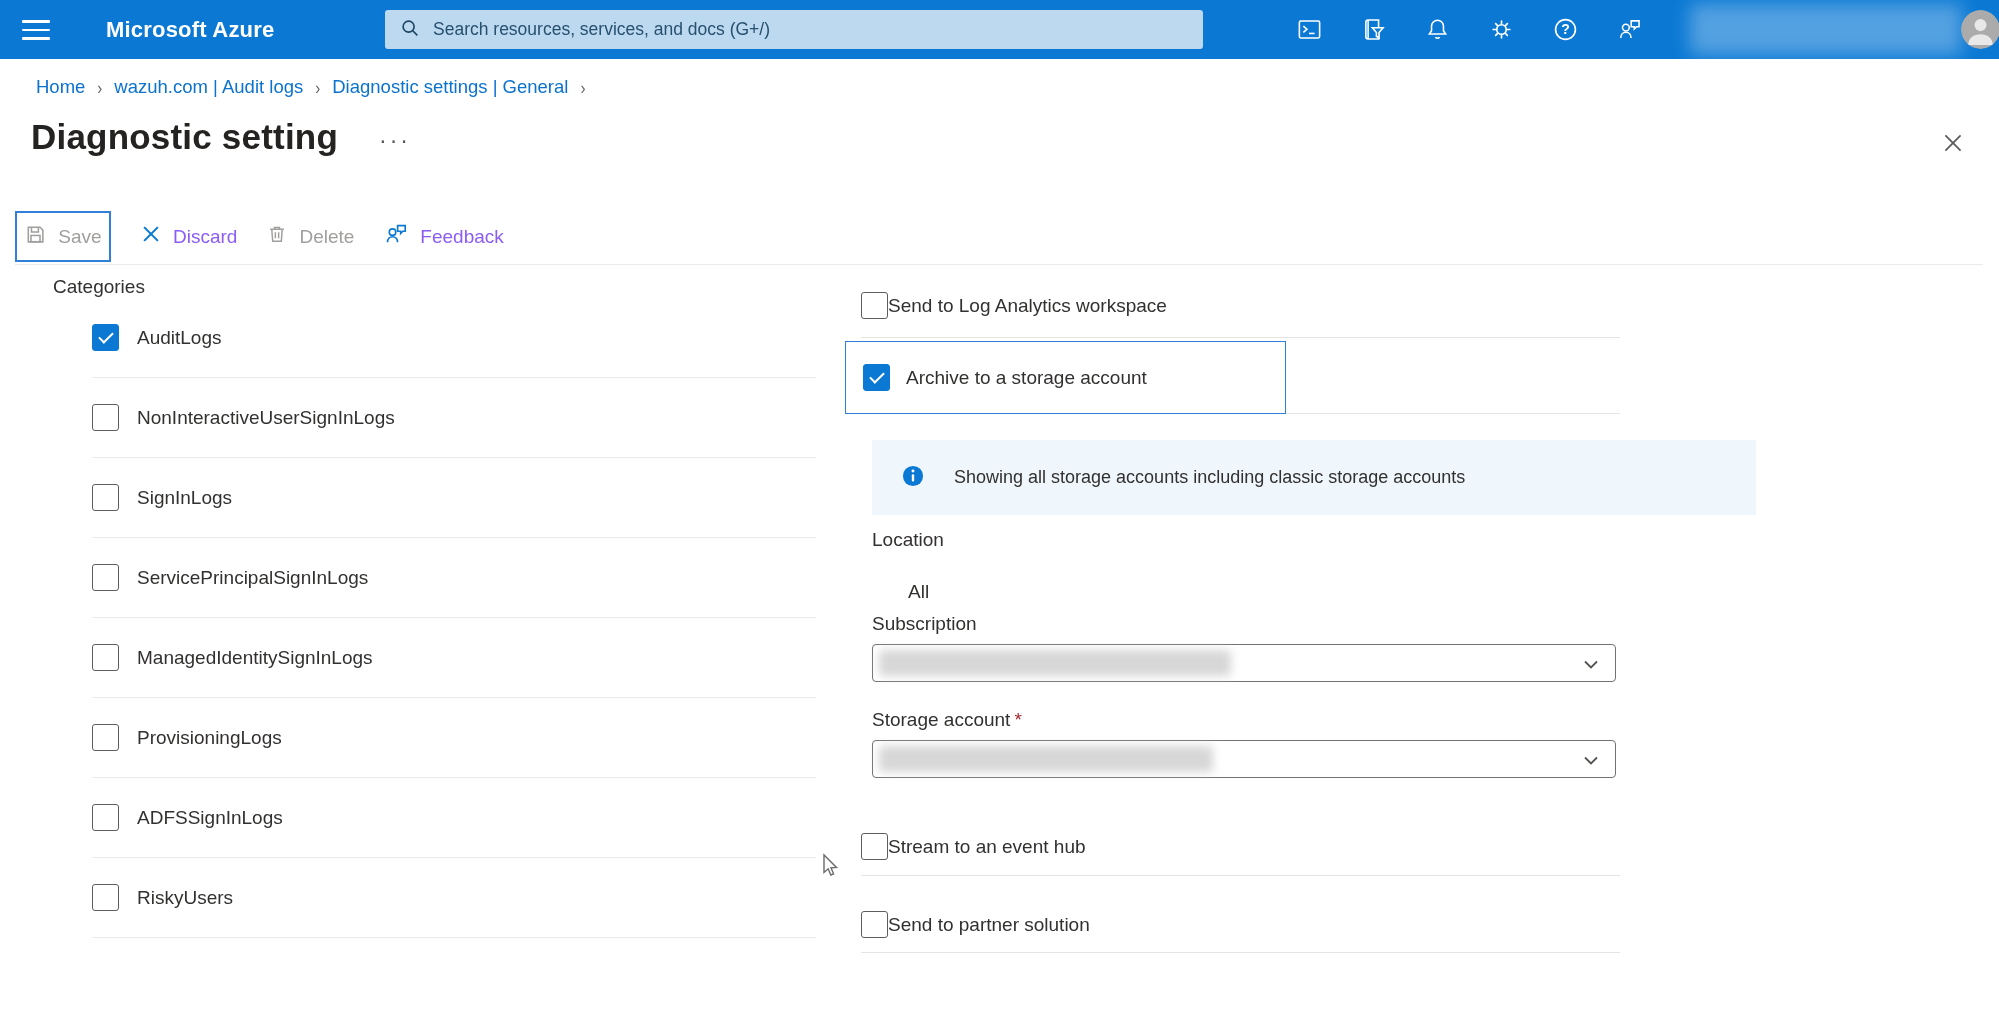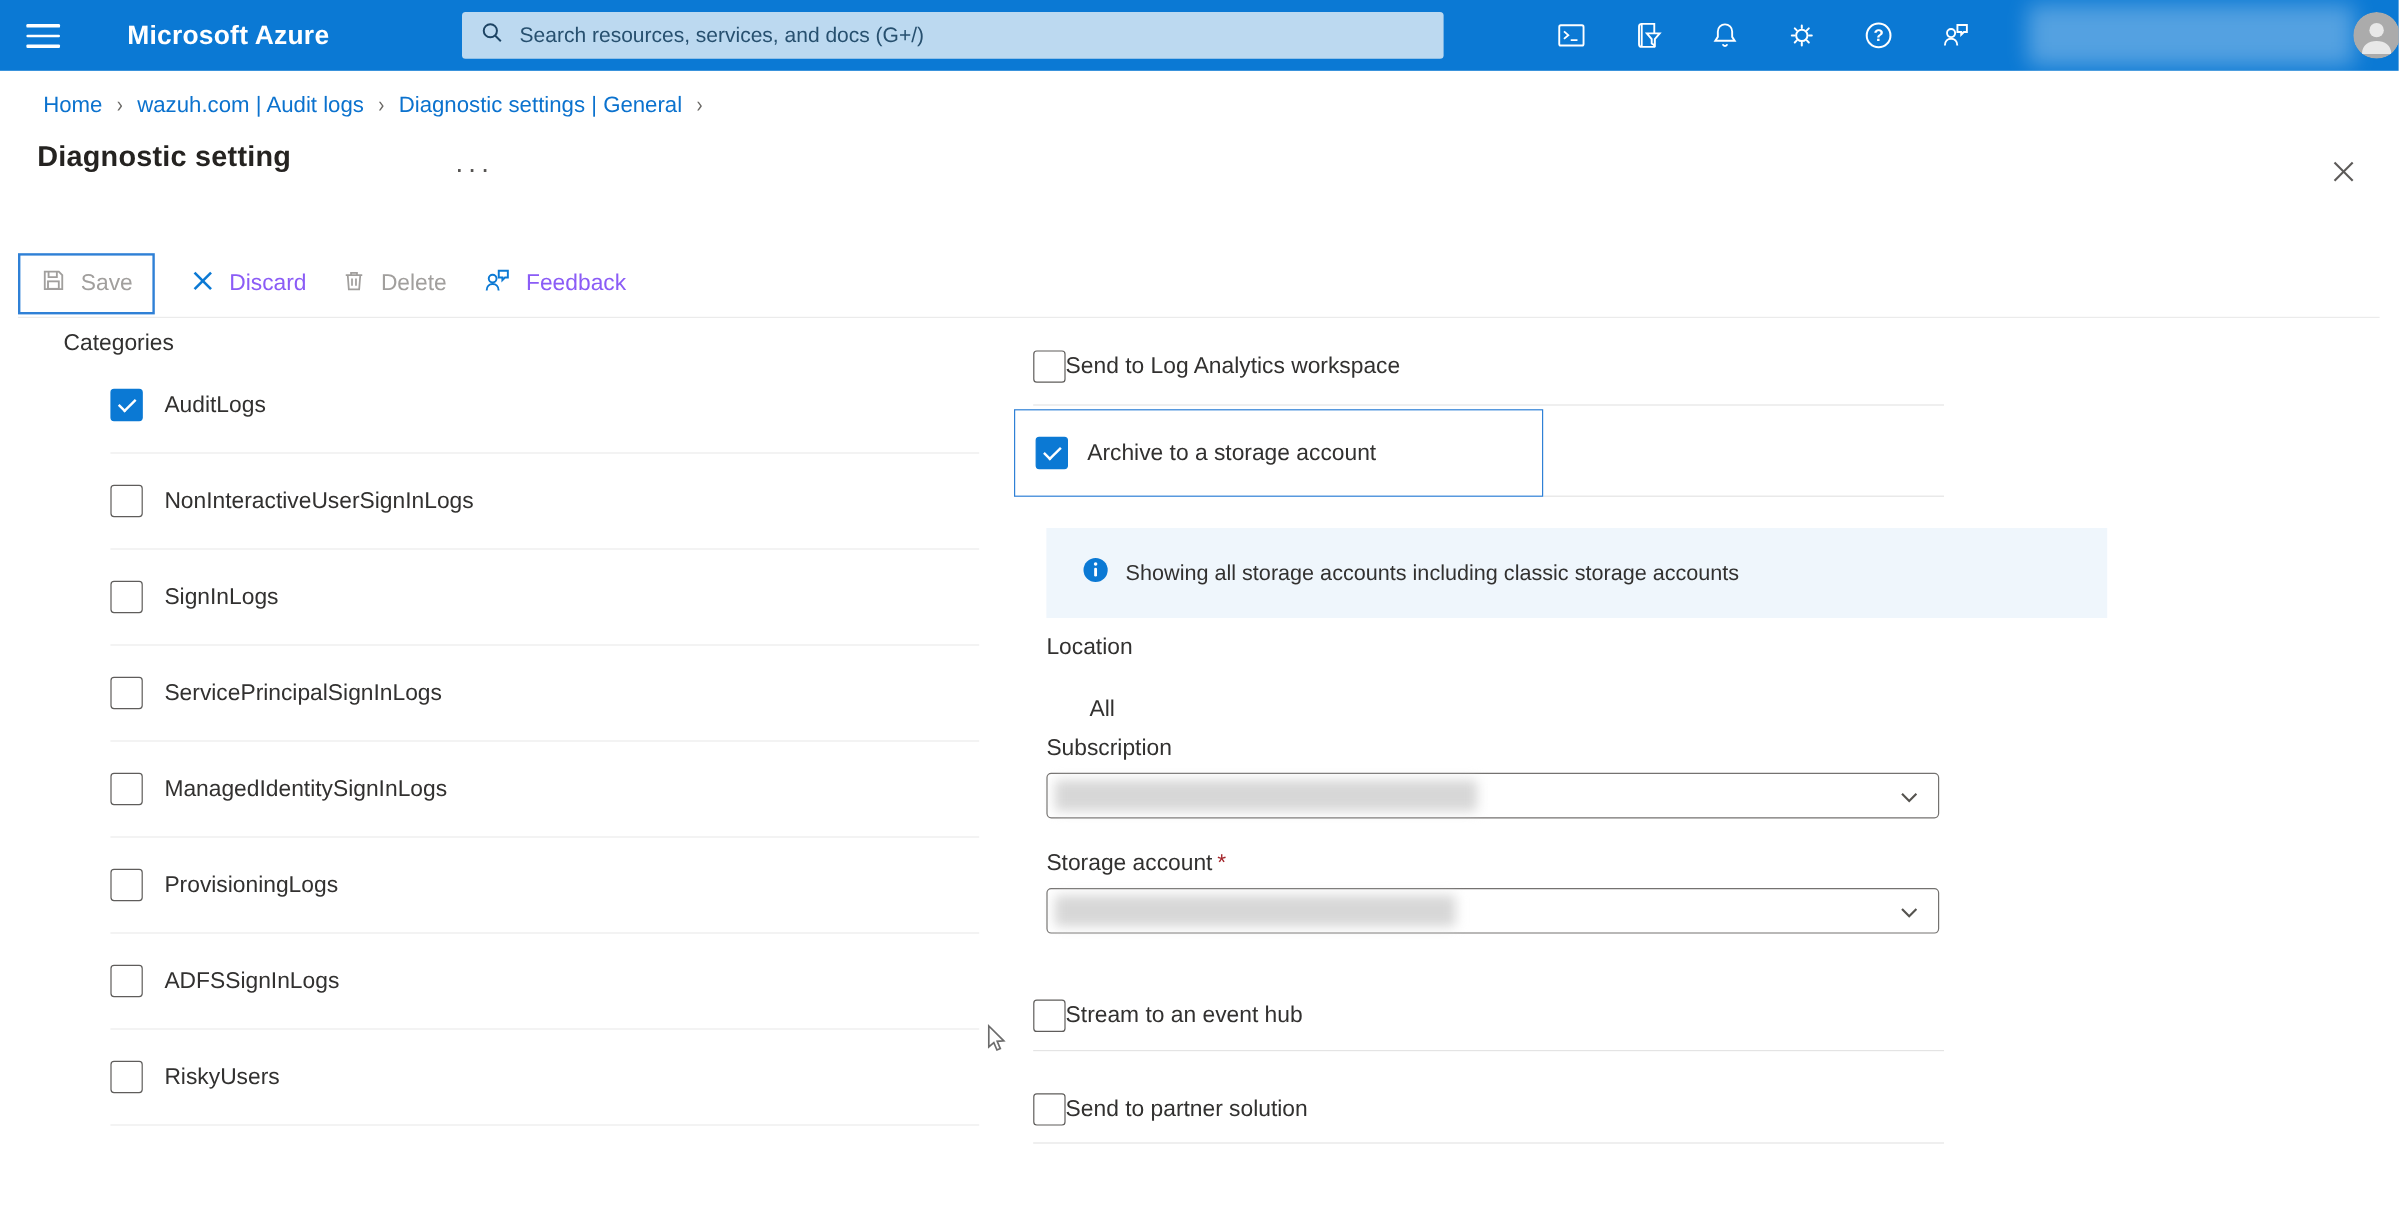--- a/index.html
+++ b/index.html
@@ -18,46 +18,46 @@
   .searchbox input::placeholder{color:#27506f;opacity:1;}
   .top-icons{position:absolute;left:1296px;top:0;height:59px;display:flex;align-items:center;gap:37px;}
   .tico{width:27px;height:27px;display:flex;align-items:center;justify-content:center;cursor:pointer;}
   .top-blur{position:absolute;left:1690px;top:4px;width:272px;height:51px;background:rgba(255,255,255,.30);filter:blur(9px);border-radius:4px;}
   .avatar{position:absolute;left:1961px;top:10px;width:39px;height:39px;border-radius:50%;overflow:hidden;cursor:pointer;}
   
   .breadcrumb{position:absolute;left:36px;top:76px;display:flex;align-items:center;gap:12px;font-size:18.5px;}
   .crumb{color:#0b72ce;cursor:pointer;}
   .crumb-sep{color:#6a6865;font-size:15px;transform:scaleY(1.25);}
   
-  .page-title{position:absolute;left:31px;top:117px;font-size:24px;font-weight:700;color:#252321;letter-spacing:.2px;}
+  .page-title{position:absolute;left:31px;top:117px;font-size:35px;font-weight:700;color:#252321;letter-spacing:.2px;}
   .title-overflow{position:absolute;left:379px;top:127px;font-size:23px;color:#565452;letter-spacing:3px;cursor:pointer;}
   .close-btn{position:absolute;left:1938px;top:128px;width:30px;height:30px;display:flex;align-items:center;justify-content:center;cursor:pointer;}
   
   .toolbar{position:absolute;left:15px;top:209px;height:55px;display:flex;align-items:center;}
   .toolbar-divider{position:absolute;left:15px;top:264px;width:1968px;height:1px;background:#ebebeb;}
   .tb-item{display:flex;align-items:center;gap:11px;font-size:19px;cursor:pointer;}
-  .tb-save{border:2px solid #2f80d6;height:51px;width:114px;justify-content:center;background:#fff;box-sizing:border-box;}
+  .tb-save{border:2px solid #2f80d6;height:51px;width:96px;justify-content:center;background:#fff;box-sizing:border-box;}
   .tb-label-disabled{color:#a19f9d;}
   .tb-label{color:#8b5cf6;}
   .tb-gap{width:29px;}
   
   .cb{width:27px;height:27px;border:1.7px solid #5f5d5b;border-radius:3px;background:#fff;box-sizing:border-box;flex:none;position:relative;cursor:pointer;}
   .cb.on{background:#0b79d4;border-color:#0b79d4;}
   .cb.on::after{content:"";position:absolute;left:5.5px;top:6.5px;width:12px;height:6px;border-left:2.7px solid #fff;border-bottom:2.7px solid #fff;transform:rotate(-45deg);}
   
   .cat-heading{position:absolute;left:53px;top:276px;font-size:19px;color:#323130;}
   .cat-list{position:absolute;left:92px;top:298px;width:724px;}
   .cat-row{height:79px;display:flex;align-items:center;gap:18px;border-bottom:1px solid #ebebeb;}
   .cat-label{font-size:19px;color:#323130;}
   
   .dest-row{position:absolute;display:flex;align-items:center;}
   .dest-label{font-size:19px;color:#323130;white-space:nowrap;}
   .rdiv{position:absolute;height:1px;background:#e4e4e4;}
   .archive-box{position:absolute;left:845px;top:341px;width:441px;height:73px;border:1.8px solid #2f80d6;background:#fff;box-sizing:border-box;display:flex;align-items:center;padding-left:17px;gap:16px;}
-  .info-banner{position:absolute;left:872px;top:440px;width:884px;height:75px;background:#eff6fc;display:flex;align-items:center;padding-left:30px;box-sizing:border-box;gap:14px;}
+  .info-banner{position:absolute;left:872px;top:440px;width:884px;height:75px;background:#eff6fc;display:flex;align-items:center;padding-left:30px;box-sizing:border-box;gap:30px;}
   .info-text{font-size:18px;color:#323130;}
   .field-label{position:absolute;font-size:19px;color:#323130;}
   .required{color:#a4262c;margin-left:4px;}
   .field-value{position:absolute;font-size:19px;color:#323130;}
   .dropdown{position:absolute;left:872px;width:744px;height:38px;border:1px solid #747270;border-radius:4px;background:#fff;box-sizing:border-box;cursor:pointer;}
   .dropdown .chev{position:absolute;right:12px;top:7px;}
   .blur-blob{position:absolute;left:6px;top:5px;height:26px;background:#d7d7d7;filter:blur(5px);border-radius:3px;}
   .cursor{position:absolute;left:819px;top:853px;}
 </style>
 </head>

